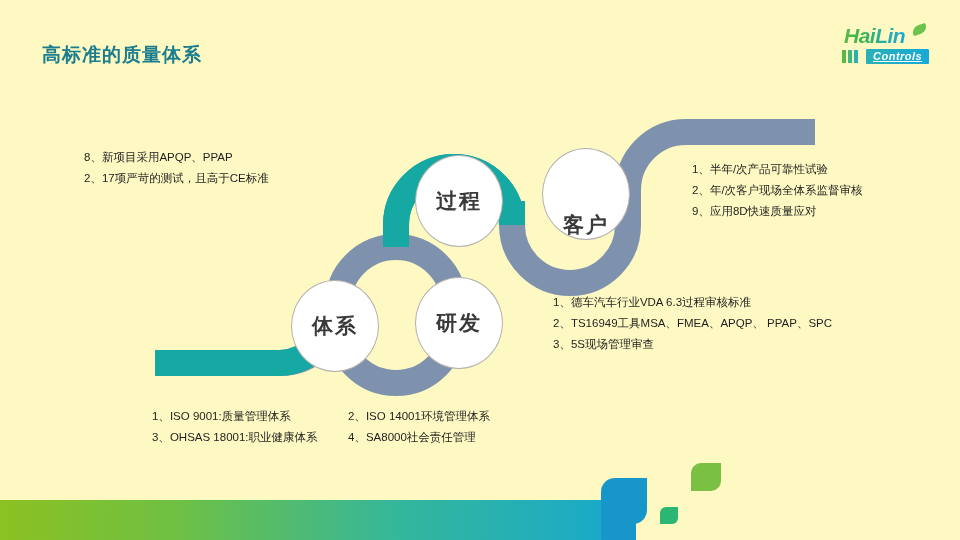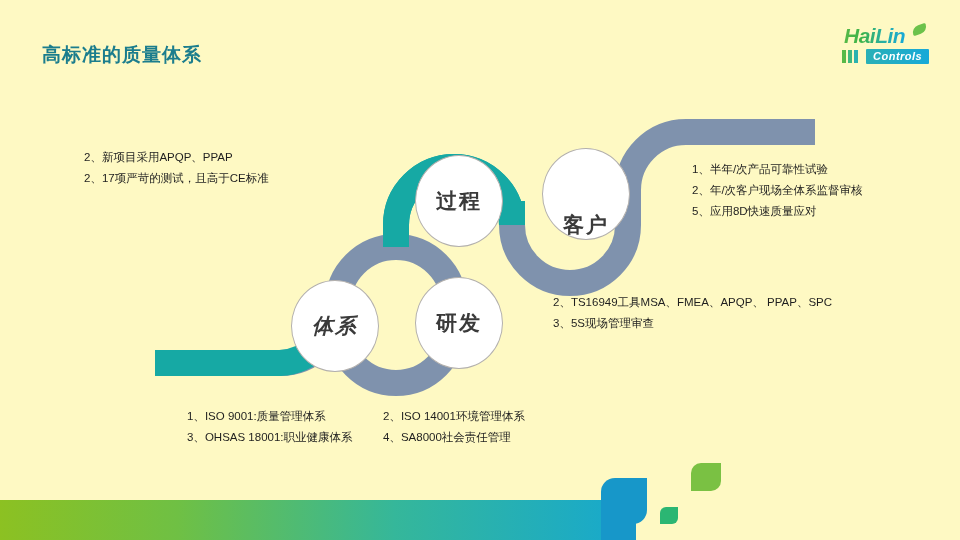--- a/index.html
+++ b/index.html
@@ -73,20 +73,21 @@
     left: 28px; top: 25px;
     padding: 1px 7px 2px 7px;
     background: linear-gradient(90deg, #2ab0b6 0%, #17a9d8 100%);
     color: #ffffff;
     font-size: 11px;
     font-weight: bold;
     font-style: italic;
     letter-spacing: 0.5px;
     border-radius: 1px;
     white-space: nowrap;
+    text-decoration: underline;
   }
 
   
   #ribbon {
     position: absolute;
     left: 0; top: 0;
     width: 960px; height: 540px;
     pointer-events: none;
   }
 
@@ -100,35 +101,35 @@
     display: flex;
     align-items: center;
     justify-content: center;
     color: #3a3a3a;
     font-weight: bold;
   }
   .node-label { font-size: 21px; letter-spacing: 2px; }
 
   #node-process { left: 415px; top: 155px; width: 88px; height: 92px; text-align: center; }
   #node-customer{ left: 542px; top: 148px; width: 88px; height: 92px; align-items: flex-end; }
-  #node-system  { left: 291px; top: 280px; width: 88px; height: 92px; font-style: italic; }
+  #node-system  { left: 291px; top: 280px; width: 88px; height: 92px; }
   #node-rnd     { left: 415px; top: 277px; width: 88px; height: 92px; }
 
   
   .txtblock {
     position: absolute;
     font-size: 11.5px;
     color: #1f1f1f;
     line-height: 21px;
     white-space: nowrap;
   }
   #block-topleft  { left: 84px;  top: 147px; }
   #block-right    { left: 692px; top: 159px; }
   #block-mid      { left: 553px; top: 292px; }
-  #block-bottom   { left: 152px; top: 406px; margin-left: 35px; }
+  #block-bottom   { left: 152px; top: 406px; }
   #block-bottom .row { display: flex; }
   #block-bottom .c1 { width: 196px; }
 
   
   #bottombar {
     position: absolute;
     left: 0; top: 500px;
     width: 636px; height: 40px;
     background: linear-gradient(90deg, #8cc122 0%, #6fc044 28%, #35b79a 62%, #16a8cf 100%);
   }
@@ -202,31 +203,32 @@
     <span class="node-label">客户</span>
   </div>
   <div class="node" id="node-system">
     <span class="node-label">体系</span>
   </div>
   <div class="node" id="node-rnd">
     <span class="node-label">研发</span>
   </div>
 
   <div class="txtblock" id="block-topleft">
-    <div>2、新项目采用APQP、PPAP</div>
+    <div>8、新项目采用APQP、PPAP</div>
     <div>2、17项严苛的测试，且高于CE标准</div>
   </div>
 
   <div class="txtblock" id="block-right">
     <div>1、半年/次产品可靠性试验</div>
     <div>2、年/次客户现场全体系监督审核</div>
-    <div>5、应用8D快速质量应对</div>
+    <div>9、应用8D快速质量应对</div>
   </div>
 
   <div class="txtblock" id="block-mid">
+    <div>1、德车汽车行业VDA 6.3过程审核标准</div>
     <div>2、TS16949工具MSA、FMEA、APQP、 PPAP、SPC</div>
     <div>3、5S现场管理审查</div>
   </div>
 
   <div class="txtblock" id="block-bottom">
     <div class="row">
       <span class="c1">1、ISO 9001:质量管理体系</span>
       <span>2、ISO 14001环境管理体系</span>
     </div>
     <div class="row">

